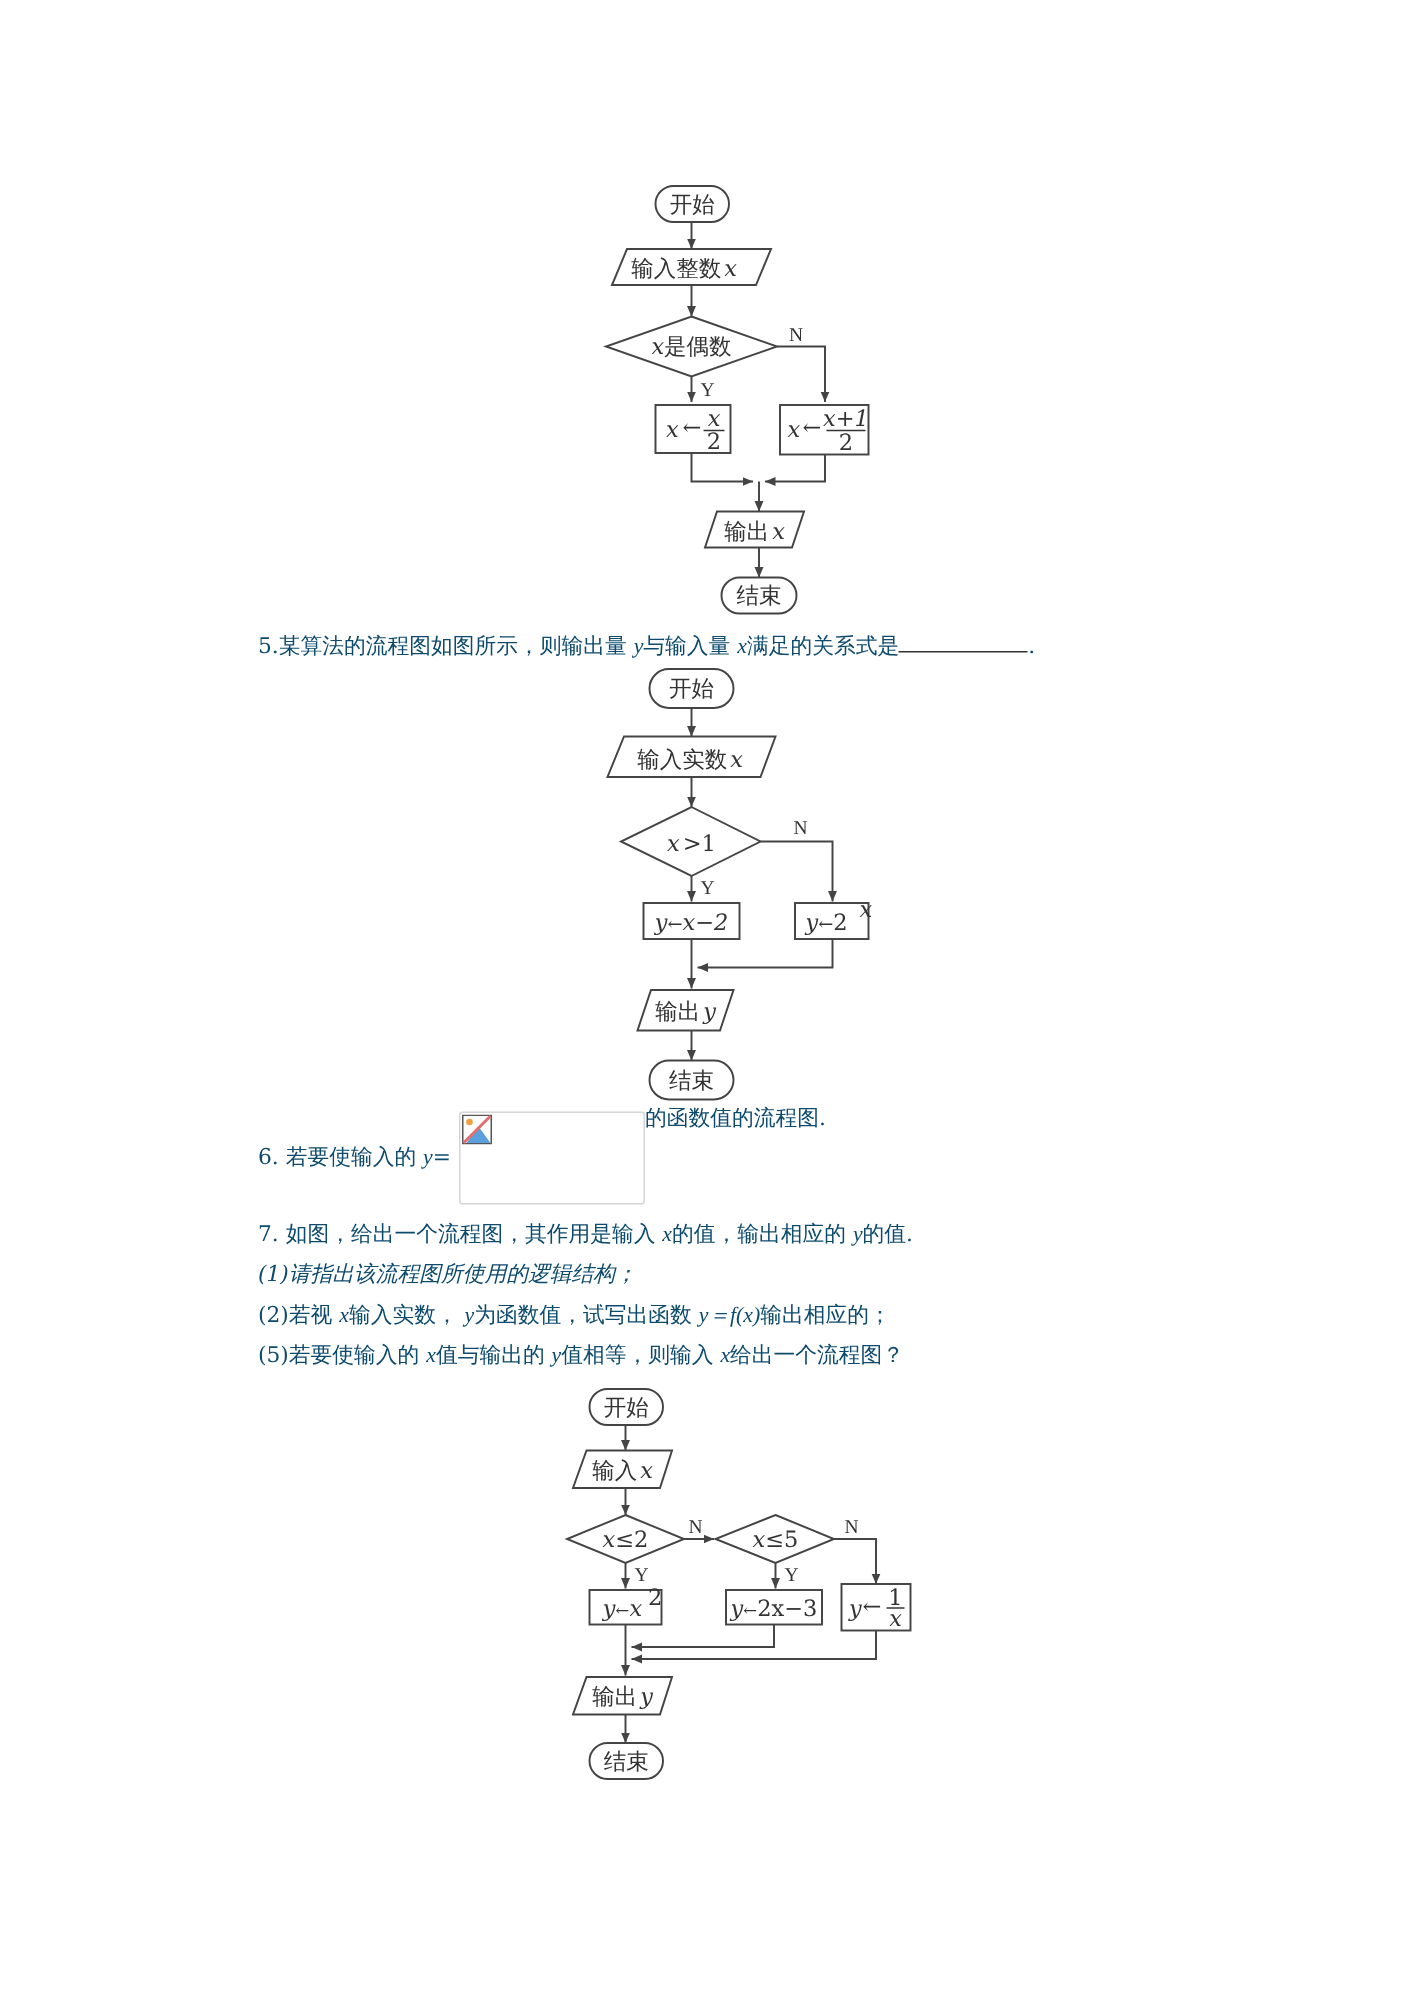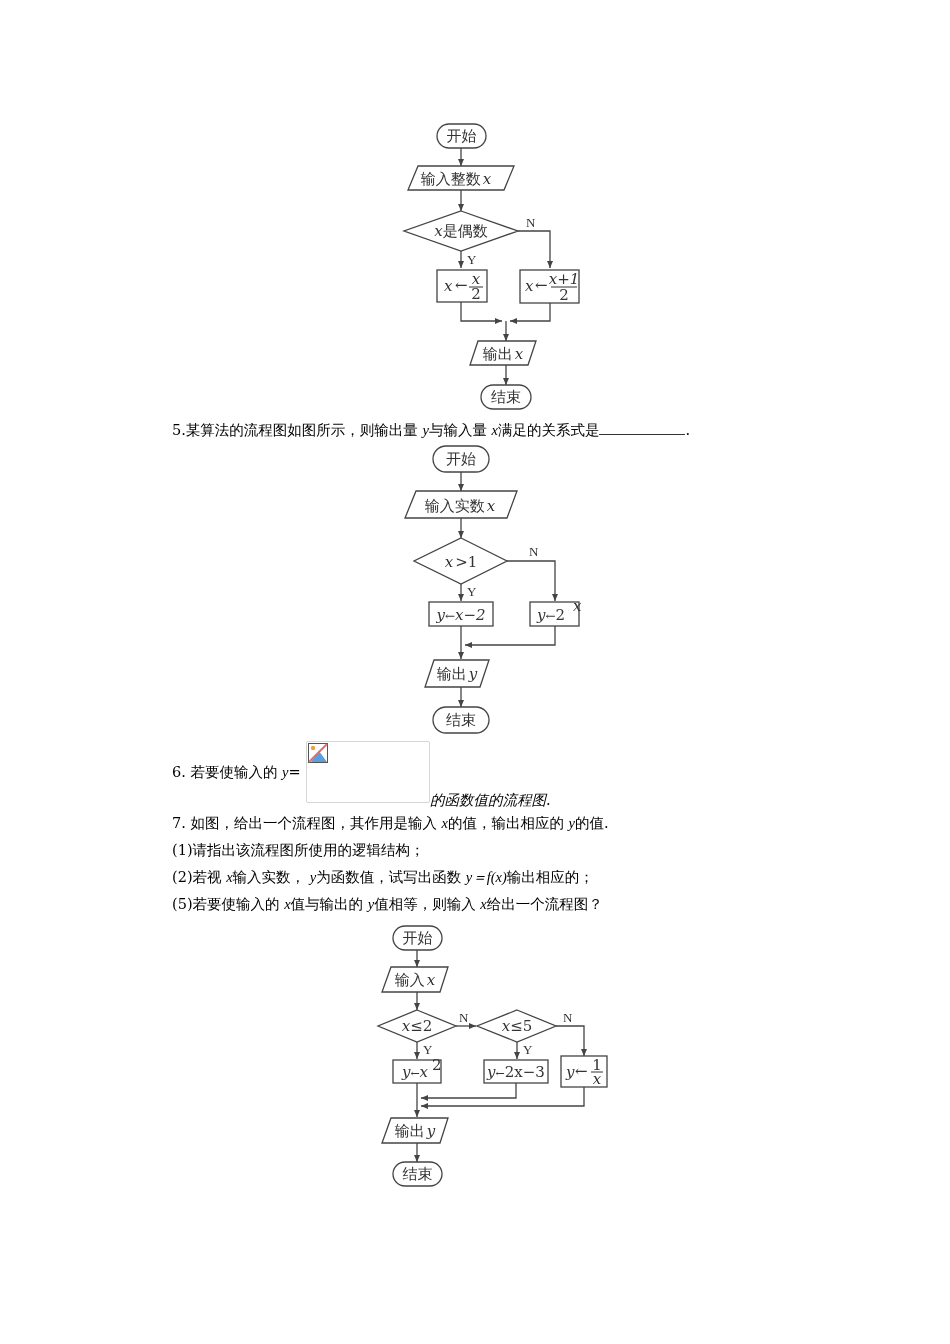--- a/index.html
+++ b/index.html
@@ -4,21 +4,21 @@
   <style>
     html, body { margin: 0; padding: 0; background: #ffffff; }
     body { width: 950px; height: 1344px; position: relative; overflow: hidden;
            font-family: "DejaVu Serif", "Liberation Serif", serif; color: #222; }
     .chart { position: absolute; left: 0; top: 0; }
     .fc-text { font-family: "DejaVu Serif", "Liberation Serif", serif; font-size: 15px; fill: #333; }
     .fc-ital { font-style: italic; }
     .fc-label { font-family: "Liberation Serif", serif; font-size: 13px; fill: #333; }
     .shape { fill: #fff; stroke: #444; stroke-width: 1.3; }
     .line { fill: none; stroke: #444; stroke-width: 1.3; }
-    .q { position: absolute; left: 172px; font-size: 14.5px; line-height: 20px; white-space: nowrap; color: #000000; }
+    .q { position: absolute; left: 172px; font-size: 14.5px; line-height: 20px; white-space: nowrap; color: #0c4a6e; }
     .q i { font-family: "Liberation Serif", serif; }
     .blank { display: inline-block; width: 86px; border-bottom: 1px solid #333; height: 14px; vertical-align: baseline; }
     .img-ph { position: absolute; left: 306px; top: 741px; width: 122px; height: 60px;
               border: 1px solid #d6d6d6; border-radius: 2px; background: #fff; }
     .img-ph .ic { position: absolute; left: 1px; top: 1px; }
   </style>
 </head>
 <body>
 
 <svg class="chart" width="950" height="1344" viewBox="0 0 950 1344" xmlns="http://www.w3.org/2000/svg">
@@ -197,30 +197,30 @@
   <i>y</i><span>=</span>
 </div>
 <div class="img-ph">
   <svg class="ic" width="20" height="20" viewBox="0 0 20 20">
     <rect x="0.5" y="0.5" width="19" height="19" fill="#fff" stroke="#555"></rect>
     <circle cx="5" cy="5" r="2.2" fill="#f0a040"></circle>
     <polygon points="3,19 11,8 19,19" fill="#5aa0dc"></polygon>
     <line x1="1" y1="19" x2="19" y2="1" stroke="#e07070" stroke-width="2"></line>
   </svg>
 </div>
-<div class="q" style="top:790px; left:430px;font-style:italic;">
+<div class="q" style="top:736px; left:430px;">
   <span>的函数值的流程图.</span>
 </div>
 
 <div class="q" style="top:813px;text-align:right;">
   <span>7.</span>&nbsp;<span>如图，给出一个流程图，其作用是输入</span>
   <i>x</i><span>的值，输出相应的</span>
   <i>y</i><span>的值.</span>
 </div>
-<div class="q" style="top:840px;">
+<div class="q" style="top:840px;font-style:italic;">
   <span>(1)请指出该流程图所使用的逻辑结构；</span>
 </div>
 <div class="q" style="top:867px;">
   <span>(2)若视</span>
   <i>x</i><span>输入实数，</span>
   <i>y</i><span>为函数值，试写出函数</span>
   <i>y＝f(x)</i><span>输出相应的；</span>
 </div>
 <div class="q" style="top:894px;">
   <span>(5)若要使输入的</span>

